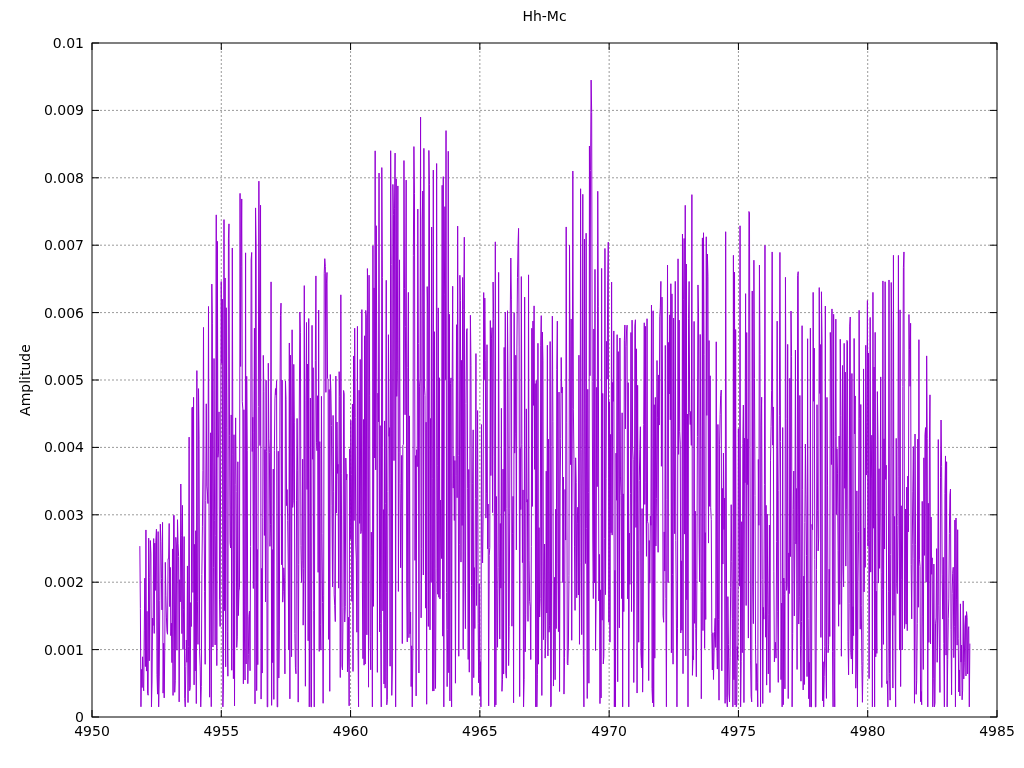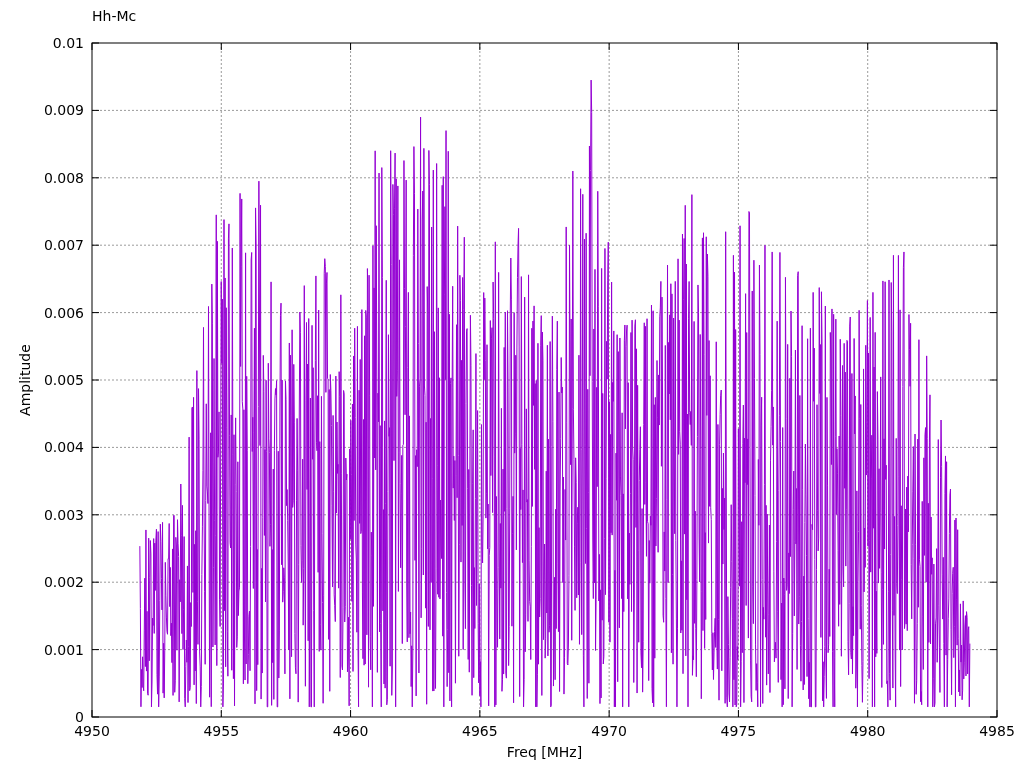--- a/index.html
+++ b/index.html
@@ -6,41 +6,40 @@
   .figure{
     position:relative;
     width:1024px;height:768px;
     background:#ffffff;
     font-family:"DejaVu Sans","Liberation Sans",sans-serif;
     color:#000;
     overflow:hidden;
   }
   .chart-title{
     position:absolute;left:92px;top:8px;width:905px;
-    font-size:14px;
+    text-align:center;font-size:14px;
   }
   .x-label{
     position:absolute;left:92px;top:744px;width:905px;
     text-align:center;font-size:14px;
   }
   .y-label{
     position:absolute;left:25px;top:380px;
     transform:translate(-50%,-50%) rotate(-90deg);
     white-space:nowrap;font-size:14px;
   }
   svg.plot{position:absolute;left:0;top:0;}
   text.tick{font-family:"DejaVu Sans","Liberation Sans",sans-serif;font-size:14px;fill:#000;}
 </style>
 </head>
 <body>
 
 <div class="figure">
   <div class="chart-title">Hh-Mc</div>
   <div class="y-label">Amplitude</div>
-  <div class="x-label">Freq [MHz]</div>
   <svg class="plot" id="plot-svg" width="1024" height="768" viewBox="0 0 1024 768">
       <line x1="221.28571428571428" y1="43" x2="221.28571428571428" y2="717" stroke="#9b9b9b" stroke-width="1" stroke-dasharray="2,2"></line>
       <line x1="350.57142857142856" y1="43" x2="350.57142857142856" y2="717" stroke="#9b9b9b" stroke-width="1" stroke-dasharray="2,2"></line>
       <line x1="479.85714285714283" y1="43" x2="479.85714285714283" y2="717" stroke="#9b9b9b" stroke-width="1" stroke-dasharray="2,2"></line>
       <line x1="609.1428571428571" y1="43" x2="609.1428571428571" y2="717" stroke="#9b9b9b" stroke-width="1" stroke-dasharray="2,2"></line>
       <line x1="738.4285714285714" y1="43" x2="738.4285714285714" y2="717" stroke="#9b9b9b" stroke-width="1" stroke-dasharray="2,2"></line>
       <line x1="867.7142857142857" y1="43" x2="867.7142857142857" y2="717" stroke="#9b9b9b" stroke-width="1" stroke-dasharray="2,2"></line>
       <line x1="92" y1="649.6" x2="997" y2="649.6" stroke="#9b9b9b" stroke-width="1" stroke-dasharray="2,2"></line>
       <line x1="92" y1="582.2" x2="997" y2="582.2" stroke="#9b9b9b" stroke-width="1" stroke-dasharray="2,2"></line>
       <line x1="92" y1="514.8" x2="997" y2="514.8" stroke="#9b9b9b" stroke-width="1" stroke-dasharray="2,2"></line>

